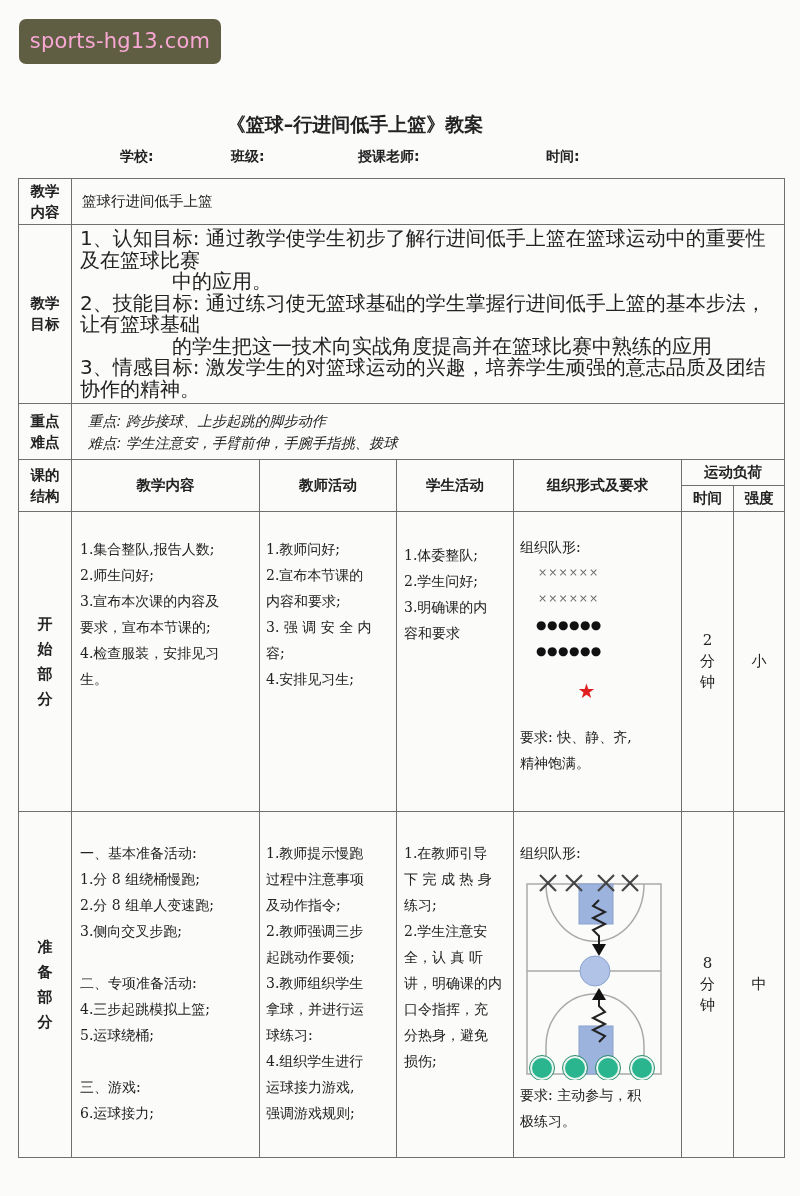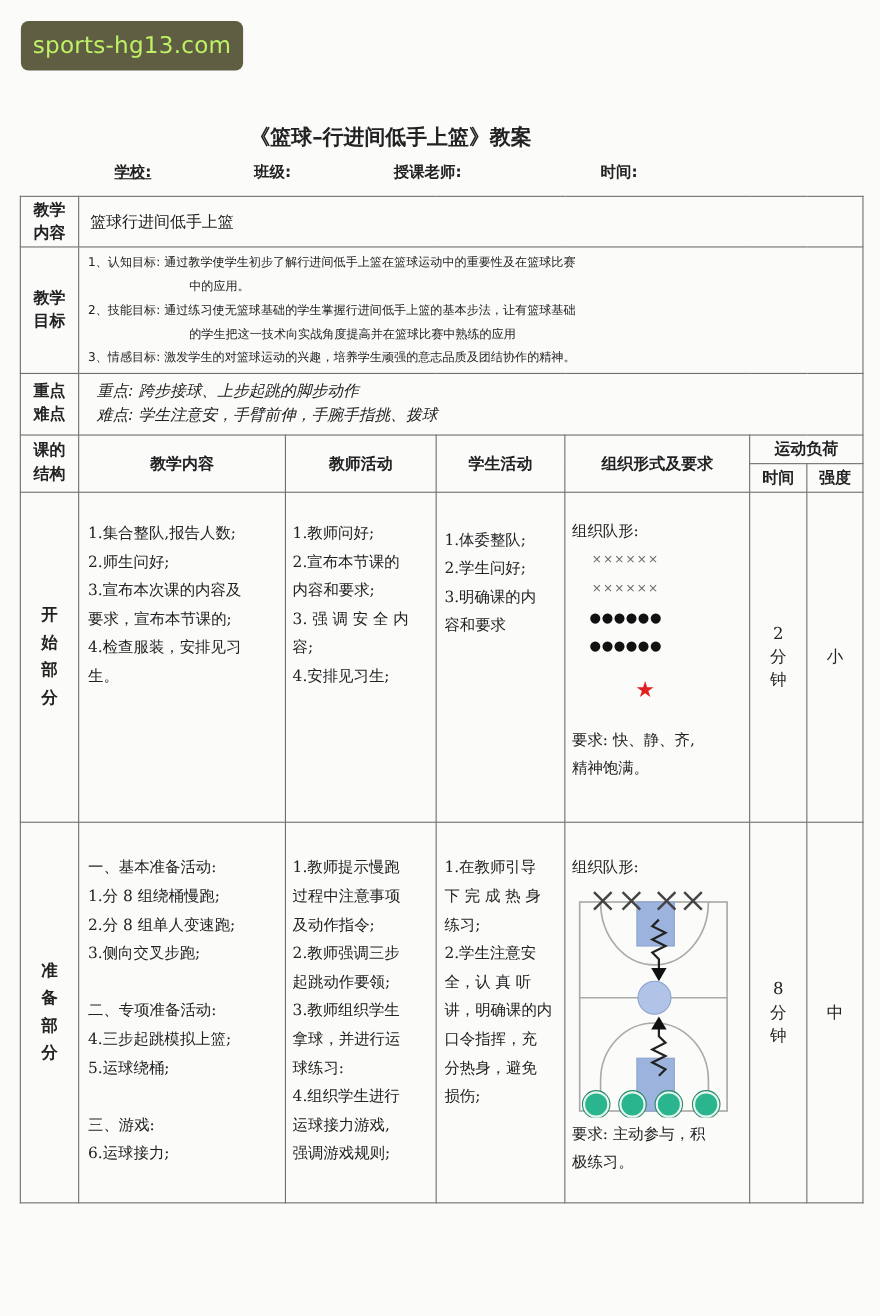--- a/index.html
+++ b/index.html
@@ -1,19 +1,19 @@
 <!DOCTYPE html>
 <html><head>
 <meta charset="utf-8">
 <style>
   html, body { margin:0; padding:0; }
   body { width:800px; height:1196px; background:#fbfbfa; position:relative; overflow:hidden;
          font-family:"DejaVu Sans", "Liberation Sans", sans-serif; color:#1f1f1f; }
   .badge { position:absolute; left:19px; top:19px; width:202px; height:45px; background:#5f5e43;
-           border-radius:7px; color:#bef264; font-family:"DejaVu Sans", sans-serif; font-size:21px;
+           border-radius:7px; color:#f9a8d4; font-family:"DejaVu Sans", sans-serif; font-size:21px;
            line-height:45px; text-align:center; letter-spacing:0.2px; }
   .title { position:absolute; left:0; width:710px; top:112px; text-align:center; font-size:19px; font-weight:bold; color:#222; }
   .meta { position:absolute; top:148px; font-size:14px; font-weight:bold; color:#222; }
   table { position:absolute; left:18px; top:178px; border-collapse:collapse; table-layout:fixed; width:766px; }
   td { border:1.3px solid #6f6f6f; vertical-align:top; padding:0; font-size:14px; color:#222; }
   .lbl { text-align:center; vertical-align:middle; font-weight:bold; font-size:14.5px; line-height:21px; }
   .hdr { text-align:center; vertical-align:middle; font-weight:bold; font-size:14.5px; }
   .ptext { padding:5px 8px; line-height:20px; font-size:14px; }
   .list { padding:24px 8px 0 8px; line-height:26px; font-size:14px; font-family:"DejaVu Serif", serif; }
   .list div { white-space:nowrap; }
@@ -21,21 +21,21 @@
   .load { text-align:center; vertical-align:middle; font-family:"DejaVu Serif", serif; font-size:15px; line-height:21px; }
   .xs { color:#666; font-size:11px; letter-spacing:1px; margin-left:18px; line-height:26px; }
   .dots { color:#111; font-size:12px; letter-spacing:0.5px; margin-left:16px; line-height:26px; }
   .star { color:#e02020; text-align:center; font-size:20px; margin-top:14px; margin-right:20px; }
 </style>
 </head>
 <body>
 
 <div class="badge">sports-hg13.com</div>
 <div class="title">《篮球–行进间低手上篮》教案</div>
-<div class="meta" style="left:104px;text-decoration:underline;">学校:</div>
+<div class="meta" style="left:120px;">学校:</div>
 <div class="meta" style="left:231px;">班级:</div>
 <div class="meta" style="left:358px;">授课老师:</div>
 <div class="meta" style="left:546px;">时间:</div>
 
 <table>
   <colgroup>
     <col style="width:53px">
       <col style="width:188px">
       <col style="width:137px">
       <col style="width:117px">
@@ -51,21 +51,21 @@
           <div>内容</div>
     </td>
     <td colspan="6" style="vertical-align:middle; padding:0 10px; font-size:14.5px;">篮球行进间低手上篮</td>
   </tr>
 
   <tr style="height:114px">
     <td class="lbl">
       <div>教学</div>
           <div>目标</div>
     </td>
-    <td colspan="6" class="ptext" style="padding:3px 8px; line-height:21.5px; font-size:11px;">
+    <td colspan="6" class="ptext" style="padding:3px 8px; line-height:21.5px; font-size:20px;">
       <div><span>1、认知目标:</span> <span>通过教学使学生初步了解行进间低手上篮在篮球运动中的重要性及在篮球比赛</span></div>
       <div style="padding-left:92px">中的应用。</div>
       <div><span>2、技能目标:</span> <span>通过练习使无篮球基础的学生掌握行进间低手上篮的基本步法，让有篮球基础</span></div>
       <div style="padding-left:92px">的学生把这一技术向实战角度提高并在篮球比赛中熟练的应用</div>
       <div><span>3、情感目标:</span> <span>激发学生的对篮球运动的兴趣，培养学生顽强的意志品质及团结协作的精神。</span></div>
     </td>
   </tr>
 
   <tr style="height:56px">
     <td class="lbl">

